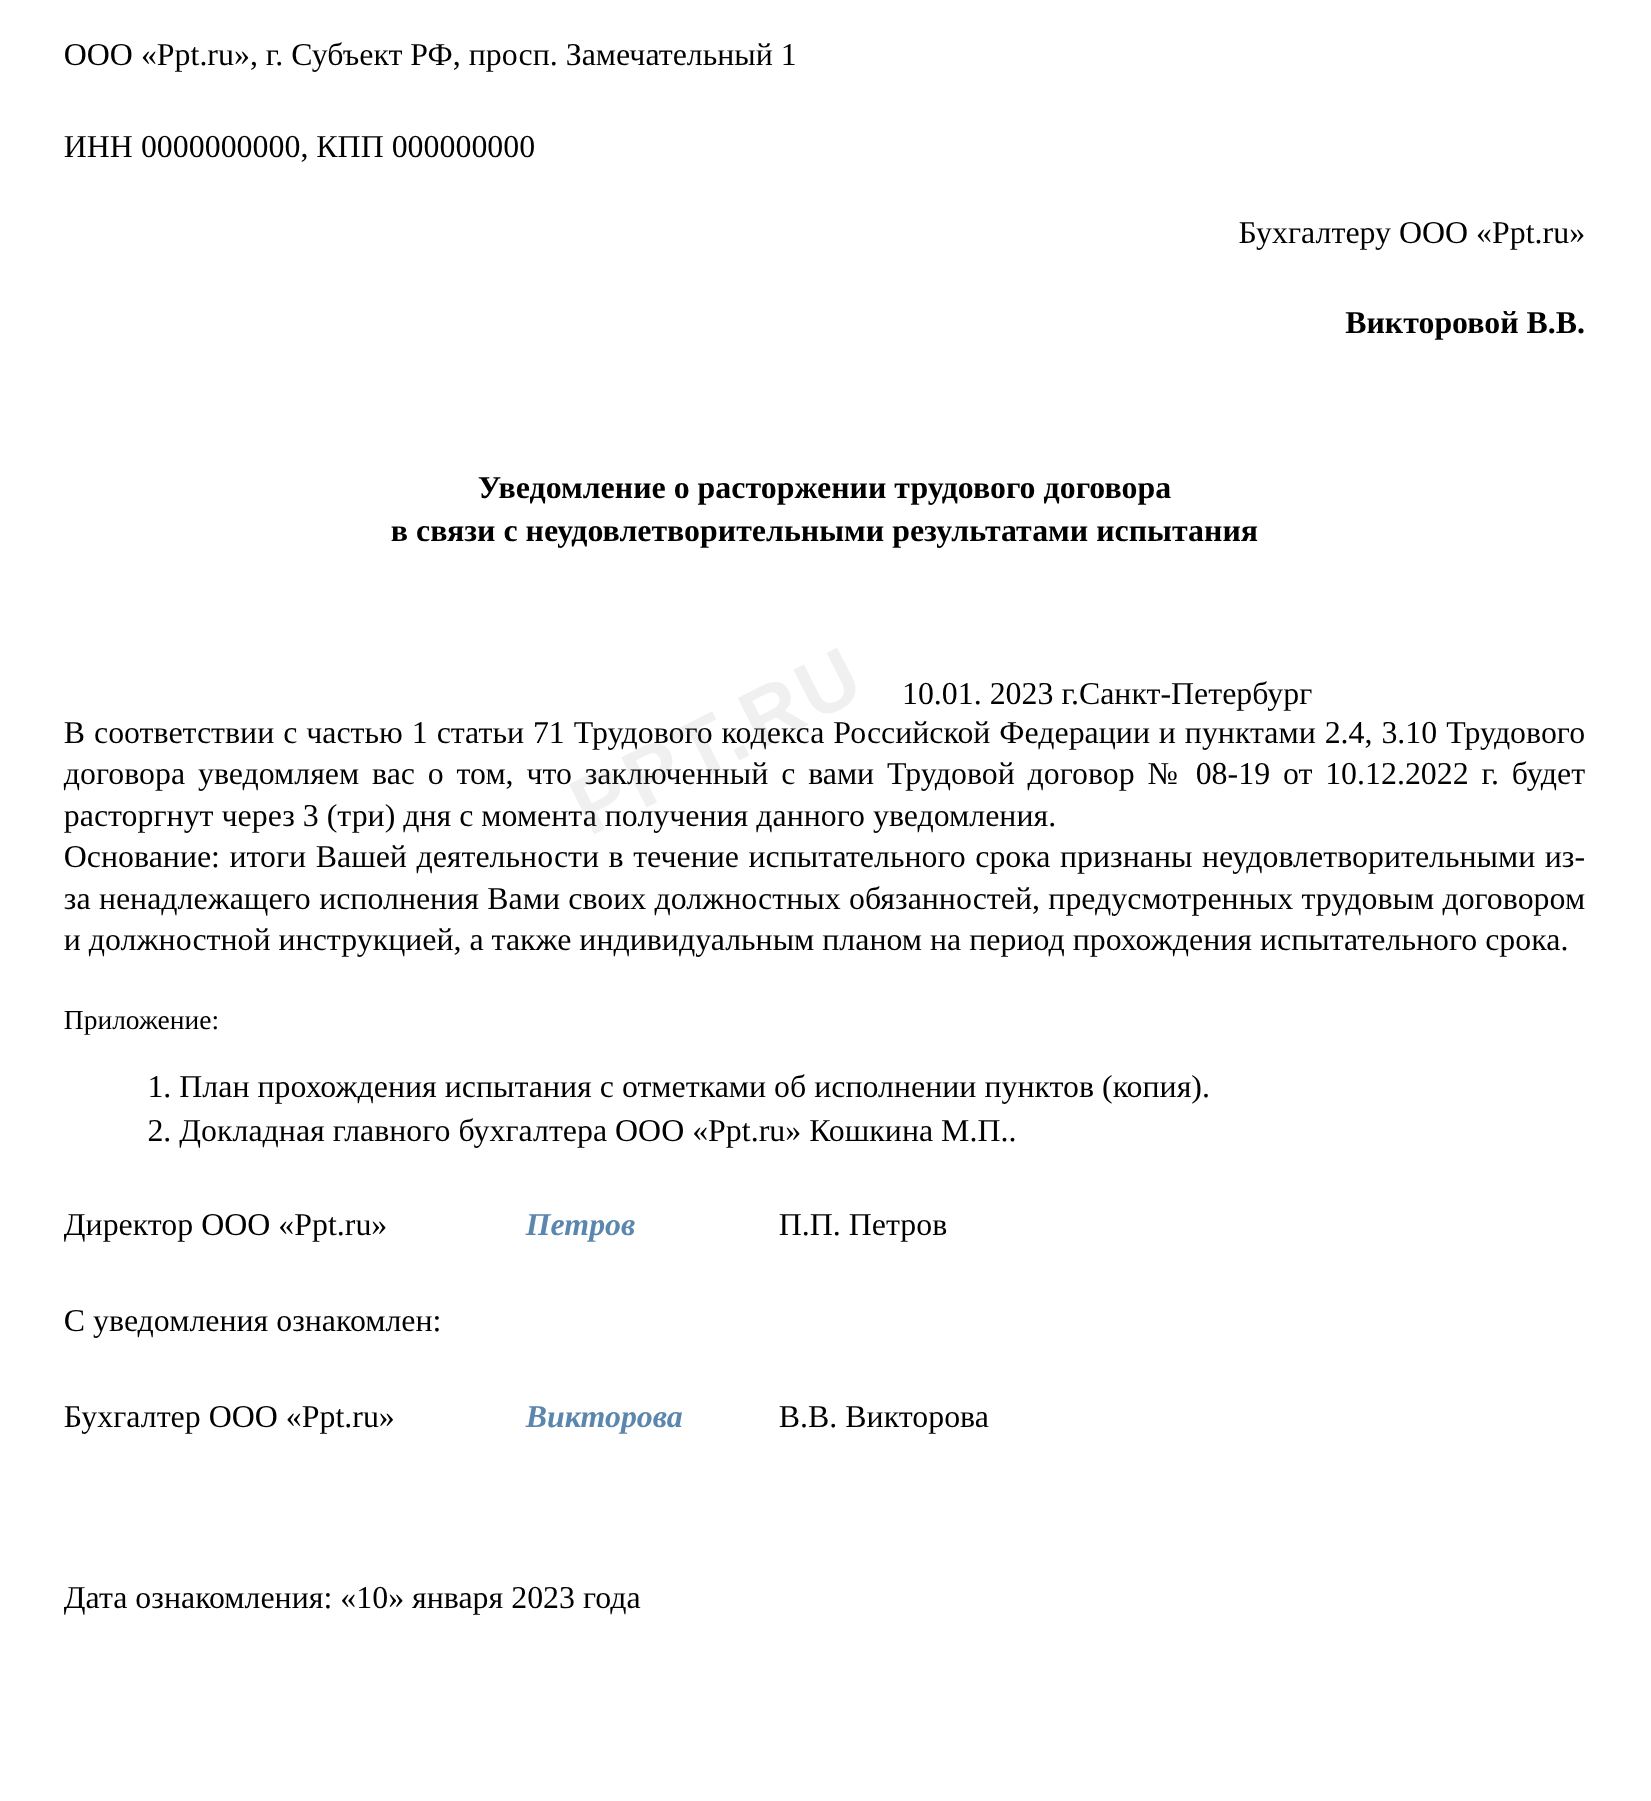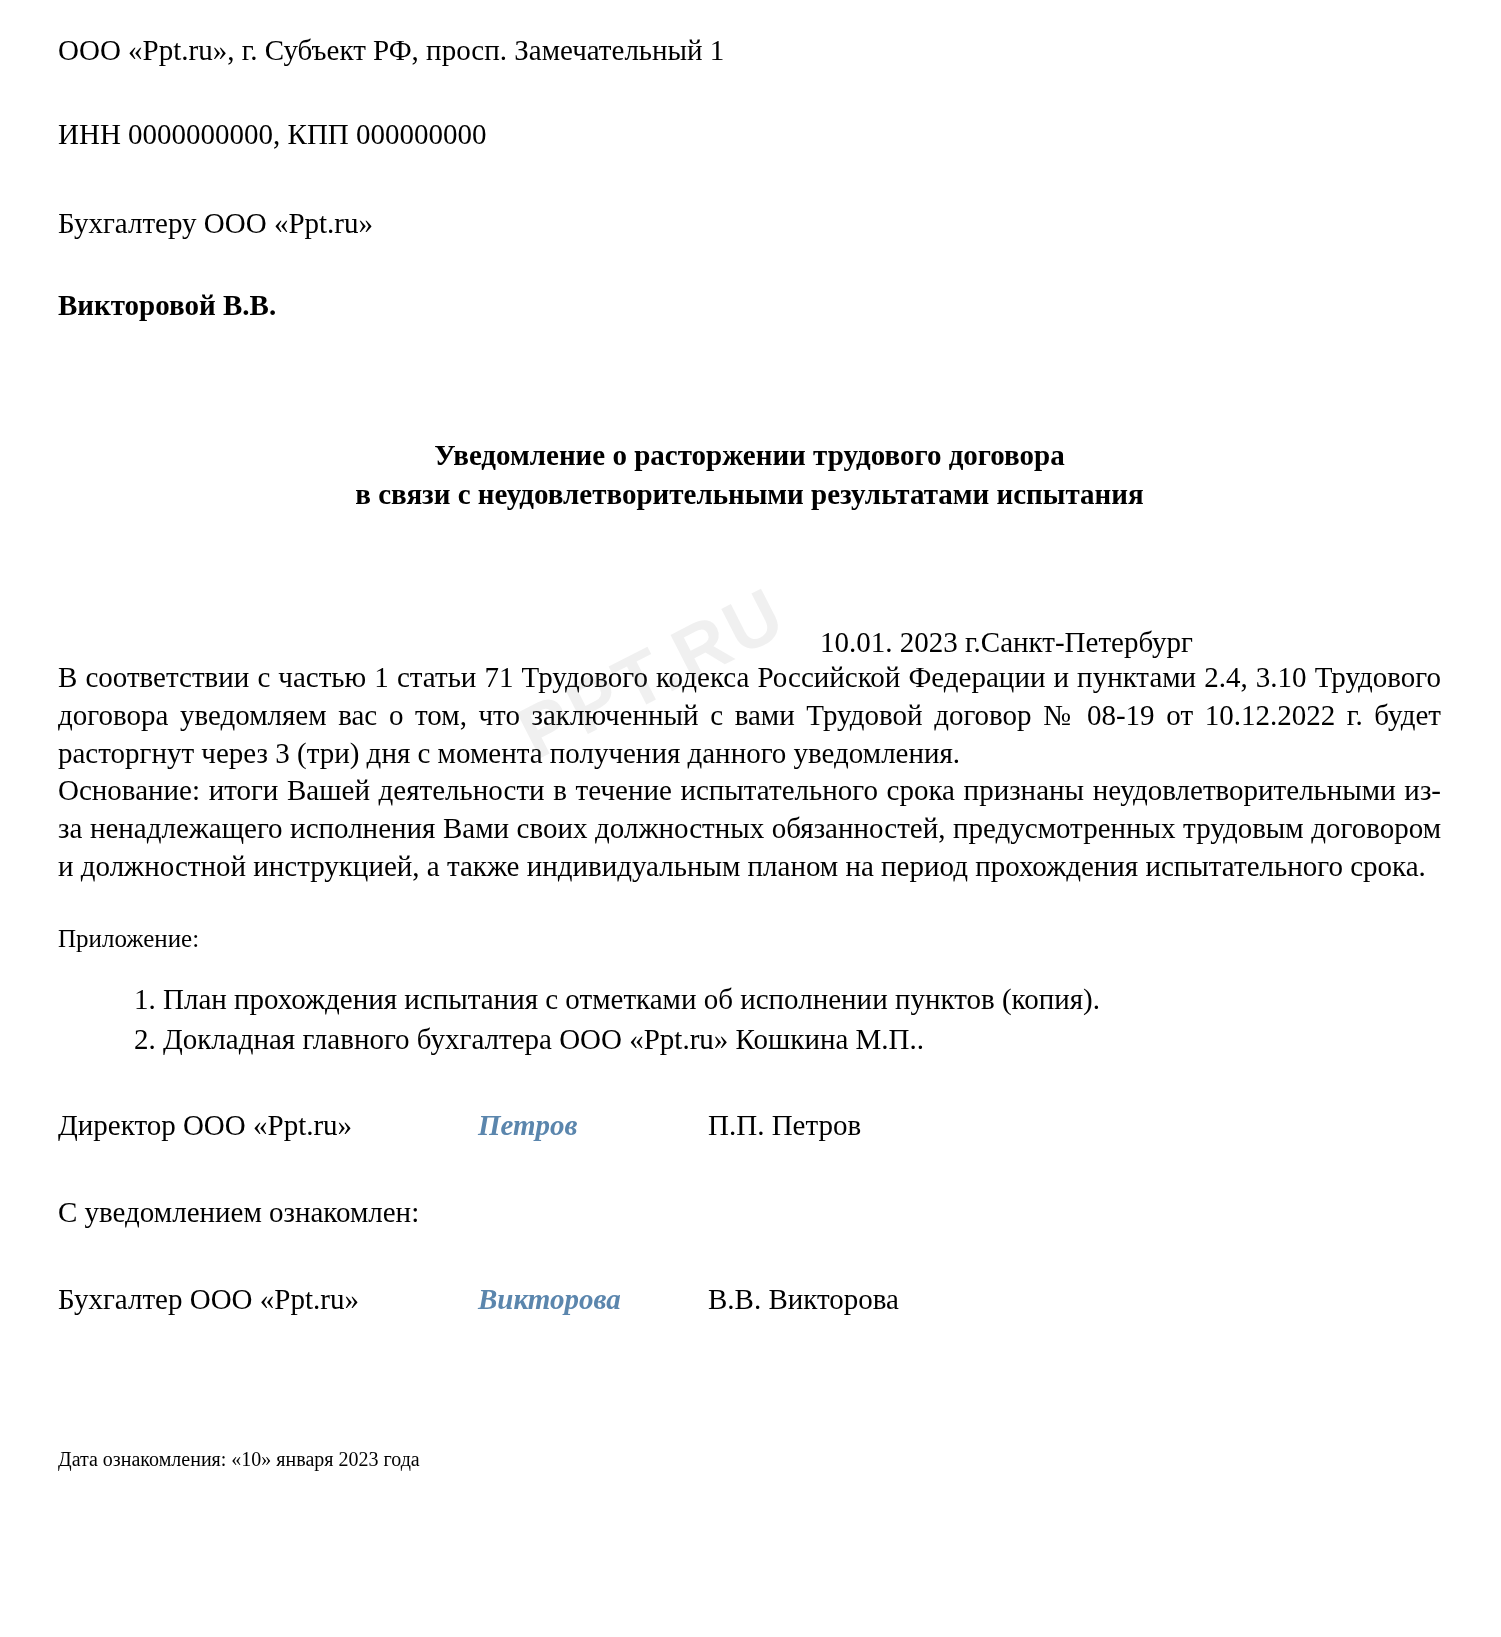--- a/index.html
+++ b/index.html
@@ -40,21 +40,22 @@
   }
   .line {
     font-size: 29px;
     line-height: 1.28;
     white-space: nowrap;
   }
   .org-line { margin-top: 8px; }
   .inn-line { margin-top: 47px; }
 
   .addressee {
-    margin-top: 52px;
+    text-align: right;
+    margin-top: 41px;
   }
   .addressee .line { margin-bottom: 0; }
   .addressee .line + .line { margin-top: 45px; font-weight: bold; }
 
   .doc-title {
     text-align: center;
     font-weight: 700;
     font-size: 29px;
     line-height: 1.34;
     margin-top: 112px;
@@ -107,21 +108,21 @@
   }
   .sign-row .fio { white-space: nowrap; }
 
   .ack-line {
     font-size: 29px;
     margin-top: 54px;
   }
   .sign-row-2 { margin-top: 54px; }
 
   .ack-date {
-    font-size: 20px;
+    font-size: 29px;
     margin-top: 132px;
   }
 </style>
 </head>
 <body>
 
 <div class="page">
 
   <div class="watermark">PPT.RU</div>
 
@@ -157,21 +158,21 @@
   </ol>
 
   <div class="sign-block">
 
     <div class="sign-row">
       <div class="role">Директор ООО «Ppt.ru»</div>
       <div class="scrawl" style="color: rgb(91, 134, 173);">Петров</div>
       <div class="fio">П.П. Петров</div>
     </div>
 
-    <div class="ack-line">С уведомлением ознакомлен:</div>
+    <div class="ack-line">С уведомления ознакомлен:</div>
 
     <div class="sign-row sign-row-2">
       <div class="role narrow">Бухгалтер  ООО «Ppt.ru»</div>
       <div class="scrawl" style="color: rgb(91, 134, 173);">Викторова</div>
       <div class="fio">В.В. Викторова</div>
     </div>
 
     <div class="ack-date">Дата ознакомления: «10» января  2023 года</div>
 
   </div>

